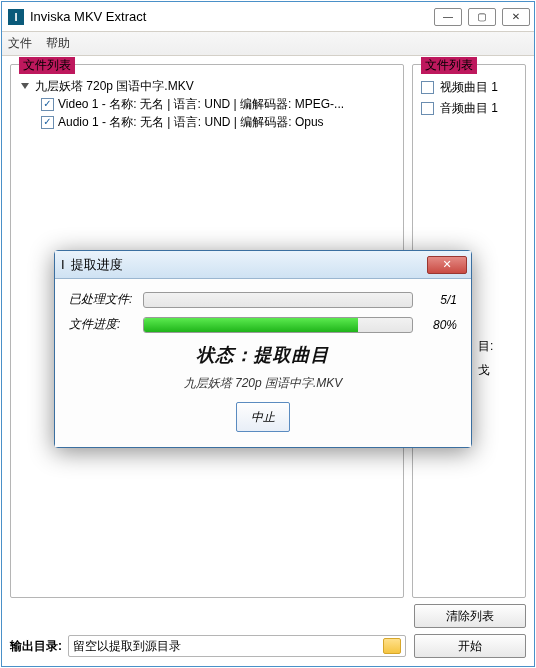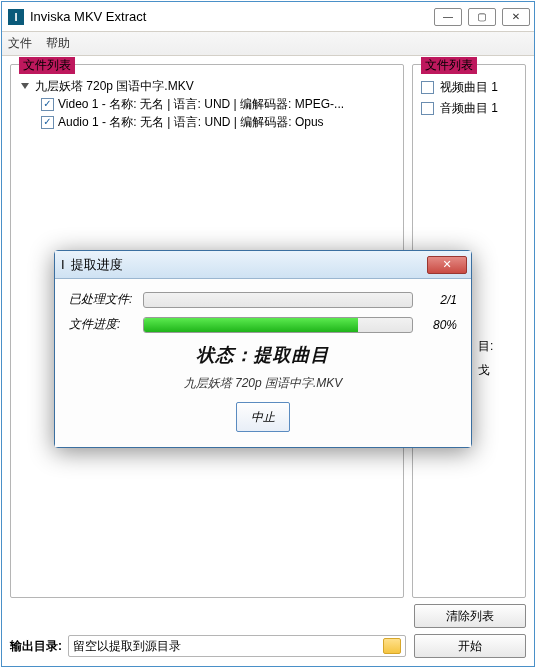--- a/index.html
+++ b/index.html
@@ -354,21 +354,21 @@
     <span class="appicon">I</span>
     <span>提取进度</span>
     <span class="dlg-close">✕</span>
   </div>
   <div class="dlg-body">
     <div class="prow">
       <span class="plabel">已处理文件:</span>
       <div class="pbar">
         <div class="pfill" id="pfill1" style="width: 0%;"></div>
       </div>
-      <span class="pval">2/1</span>
+      <span class="pval">5/1</span>
     </div>
     <div class="prow">
       <span class="plabel">文件进度:</span>
       <div class="pbar">
         <div class="pfill" id="pfill2" style="width: 80%;"></div>
       </div>
       <span class="pval">80%</span>
     </div>
     <div class="status-big">
       <span>状态：</span><span>提取曲目</span>

